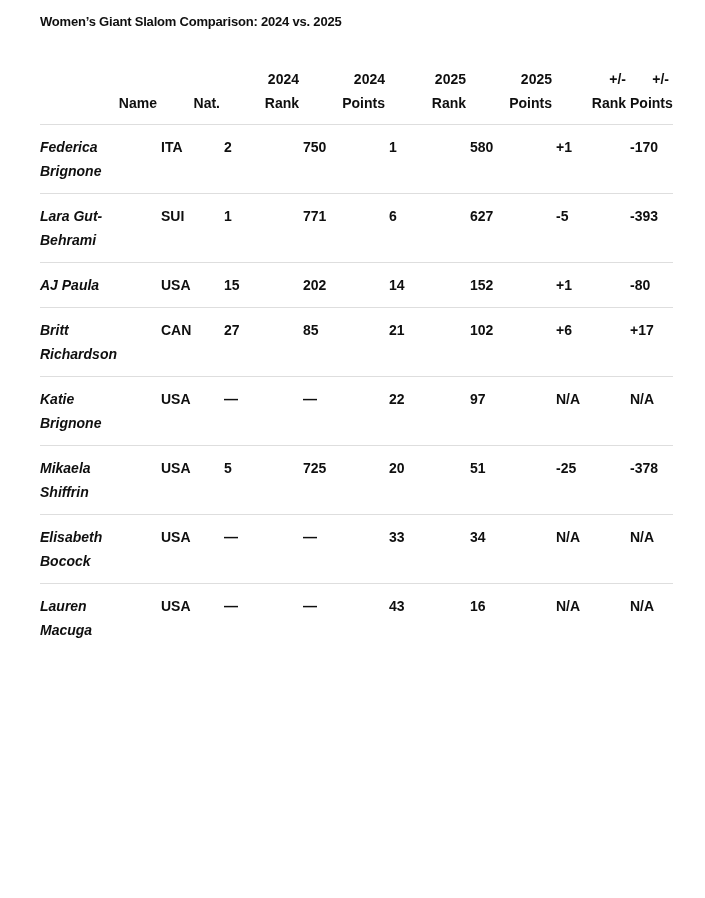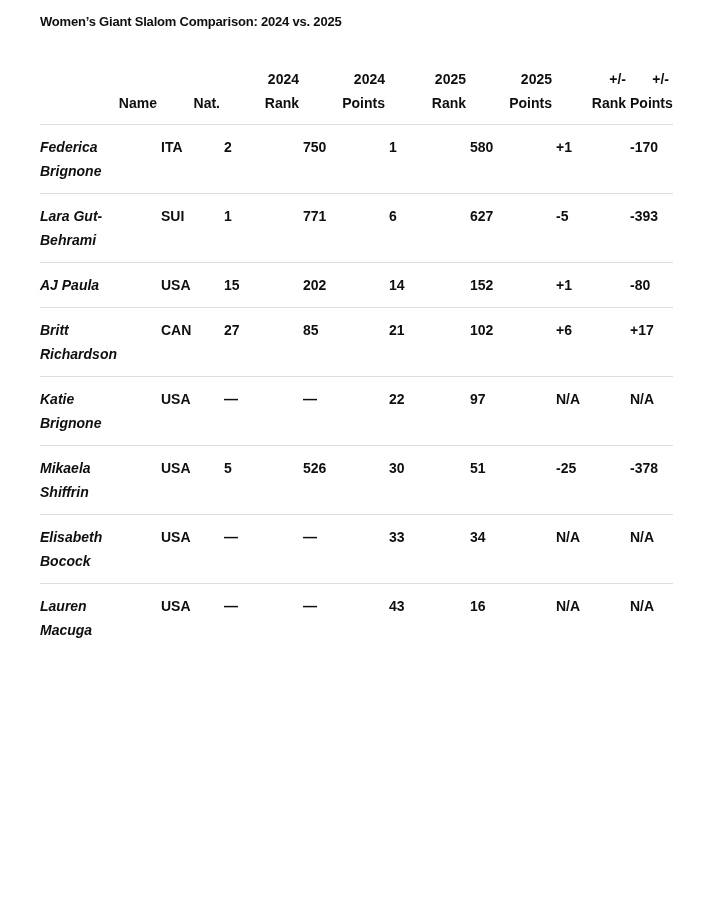--- a/index.html
+++ b/index.html
@@ -176,22 +176,22 @@
     <td data-name="cell-delta-points">N/A</td>
   </tr>
 
   <tr data-name="table-row">
     <td data-name="cell-name">
             <span class="name-line" data-name="athlete-name-line">Mikaela</span>
             <span class="name-line" data-name="athlete-name-line">Shiffrin</span>
           </td>
     <td data-name="cell-nat">USA</td>
     <td data-name="cell-2024-rank">5</td>
-    <td data-name="cell-2024-points">526</td>
-    <td data-name="cell-2025-rank">30</td>
+    <td data-name="cell-2024-points">725</td>
+    <td data-name="cell-2025-rank">20</td>
     <td data-name="cell-2025-points">51</td>
     <td data-name="cell-delta-rank">-25</td>
     <td data-name="cell-delta-points">-378</td>
   </tr>
 
   <tr data-name="table-row">
     <td data-name="cell-name">
             <span class="name-line" data-name="athlete-name-line">Elisabeth</span>
             <span class="name-line" data-name="athlete-name-line">Bocock</span>
           </td>

